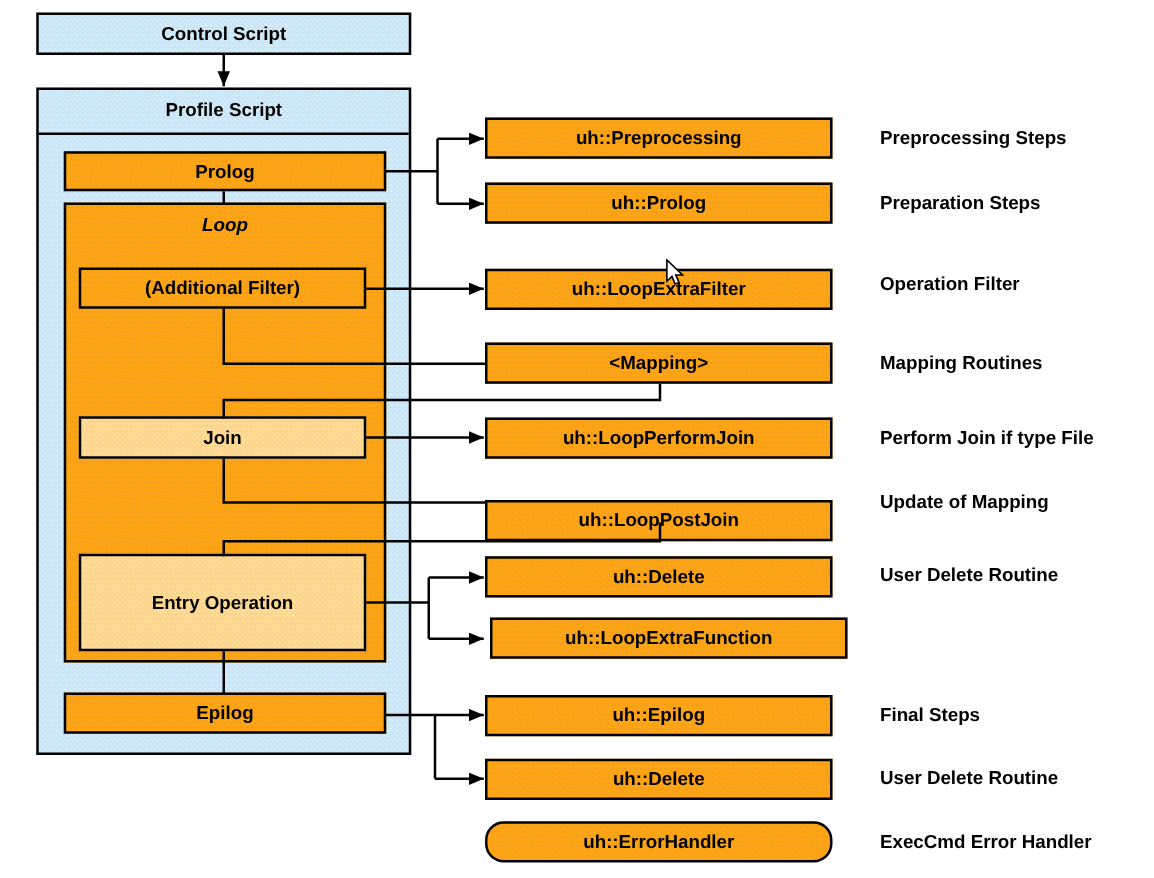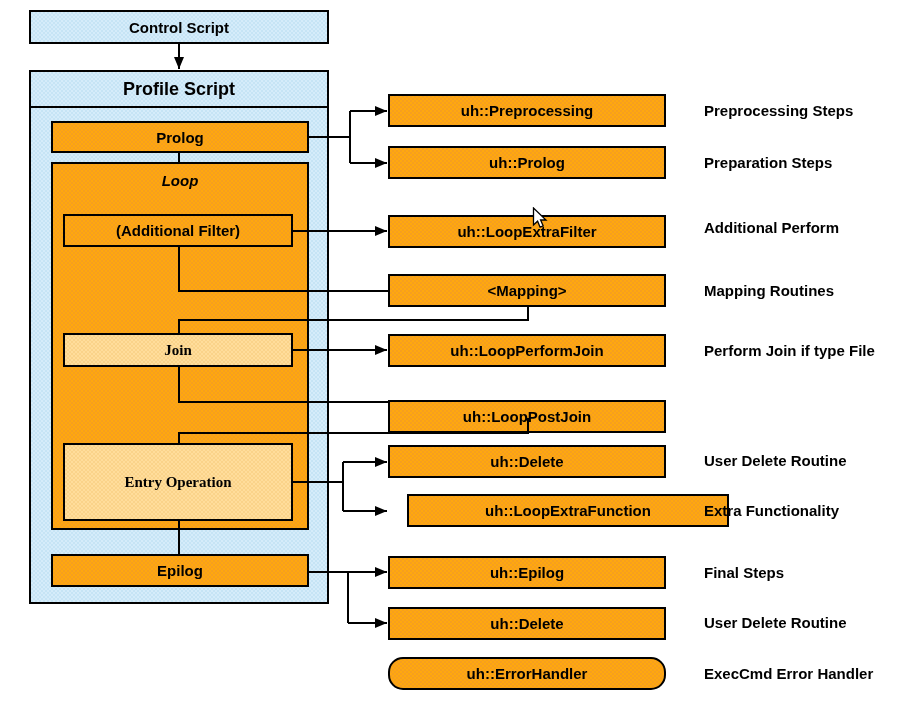--- a/index.html
+++ b/index.html
@@ -21,25 +21,24 @@
   }
   .orange {
     background-color:#fba414;
     background-image:conic-gradient(#ffa80e 0 25%, #f69f1f 0 50%, #ffa80e 0 75%, #f69f1f 0);
     background-size:4px 4px;
   }
   .pale {
     background-color:#ffd995;
     background-image:conic-gradient(#ffdd9b 0 25%, #fad38a 0 50%, #ffdd9b 0 75%, #fad38a 0);
     background-size:4px 4px;
-    font-family:Liberation Serif, serif;
   }
   .container-title {
     position:absolute; left:0; right:0; top:0; height:34px; line-height:34px;
-    border-bottom:2px solid #000; text-align:center; font-size:18px;
+    border-bottom:2px solid #000; text-align:center; font-size:15px;
   }
   .top-label { align-items:flex-start; padding-top:8px;font-style:italic; }
   .desc {
     position:absolute; left:684px; height:33px; line-height:33px;
     font-size:15px; font-weight:bold; white-space:nowrap; z-index:2;
   }
   #wires { position:absolute; left:0; top:0; z-index:4; pointer-events:none; }
   #wires line, #wires path { stroke:#000; stroke-width:2; fill:none; }
   #wires marker path { fill:#000; stroke:none; }
   #cursor { position:absolute; left:512px; top:207px; z-index:9; pointer-events:none; }
@@ -95,40 +94,40 @@
     </div>
   <div class="box orange" style="left:368px; top:334px; width:278px; height:33px;">
       <span>uh::LoopPerformJoin</span>
     </div>
   <div class="box orange" style="left:368px; top:400px; width:278px; height:33px;">
       <span>uh::LoopPostJoin</span>
     </div>
   <div class="box orange" style="left:368px; top:445px; width:278px; height:33px;">
       <span>uh::Delete</span>
     </div>
-  <div class="box orange" style="left:387px; top:494px; width:322px; height:33px;">
+  <div class="box orange" style="left:372px; top:494px; width:286px; height:33px;">
       <span>uh::LoopExtraFunction</span>
     </div>
   <div class="box orange" style="left:368px; top:556px; width:278px; height:33px;">
       <span>uh::Epilog</span>
     </div>
   <div class="box orange" style="left:368px; top:607px; width:278px; height:33px;">
       <span>uh::Delete</span>
     </div>
   <div class="box orange" style="left:368px; top:657px; width:278px; height:33px;border-radius:15px;">
       <span>uh::ErrorHandler</span>
     </div>
 
   <div class="desc" style="top:94px;">Preprocessing Steps</div>
   <div class="desc" style="top:146px;">Preparation Steps</div>
-  <div class="desc" style="top:211px;">Additional Perform</div>
+  <div class="desc" style="top:211px;">Operation Filter</div>
   <div class="desc" style="top:274px;">Mapping Routines</div>
   <div class="desc" style="top:334px;">Perform Join if type File</div>
+  <div class="desc" style="top:385px;">Update of Mapping</div>
   <div class="desc" style="top:444px;">User Delete Routine</div>
-  <div class="desc" style="top:494px;">Extra Functionality</div>
   <div class="desc" style="top:556px;">Final Steps</div>
   <div class="desc" style="top:606px;">User Delete Routine</div>
   <div class="desc" style="top:657px;text-align:right;">ExecCmd Error Handler</div>
 
   <svg id="wires" width="923" height="702">
     <defs>
       <marker id="arrow" markerWidth="14" markerHeight="12" refX="12" refY="5" orient="auto" markerUnits="userSpaceOnUse">
         <path d="M0,0 L12,5 L0,10 Z"></path>
       </marker>
     </defs>

